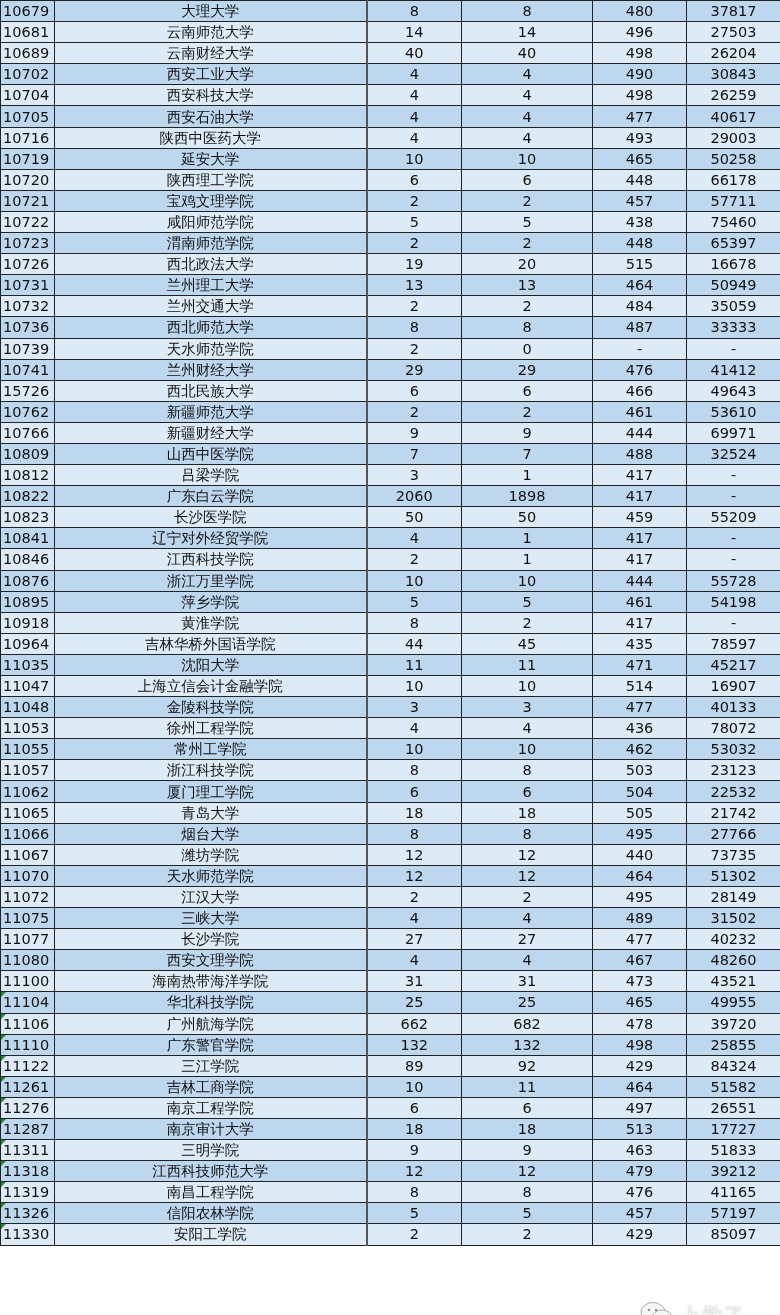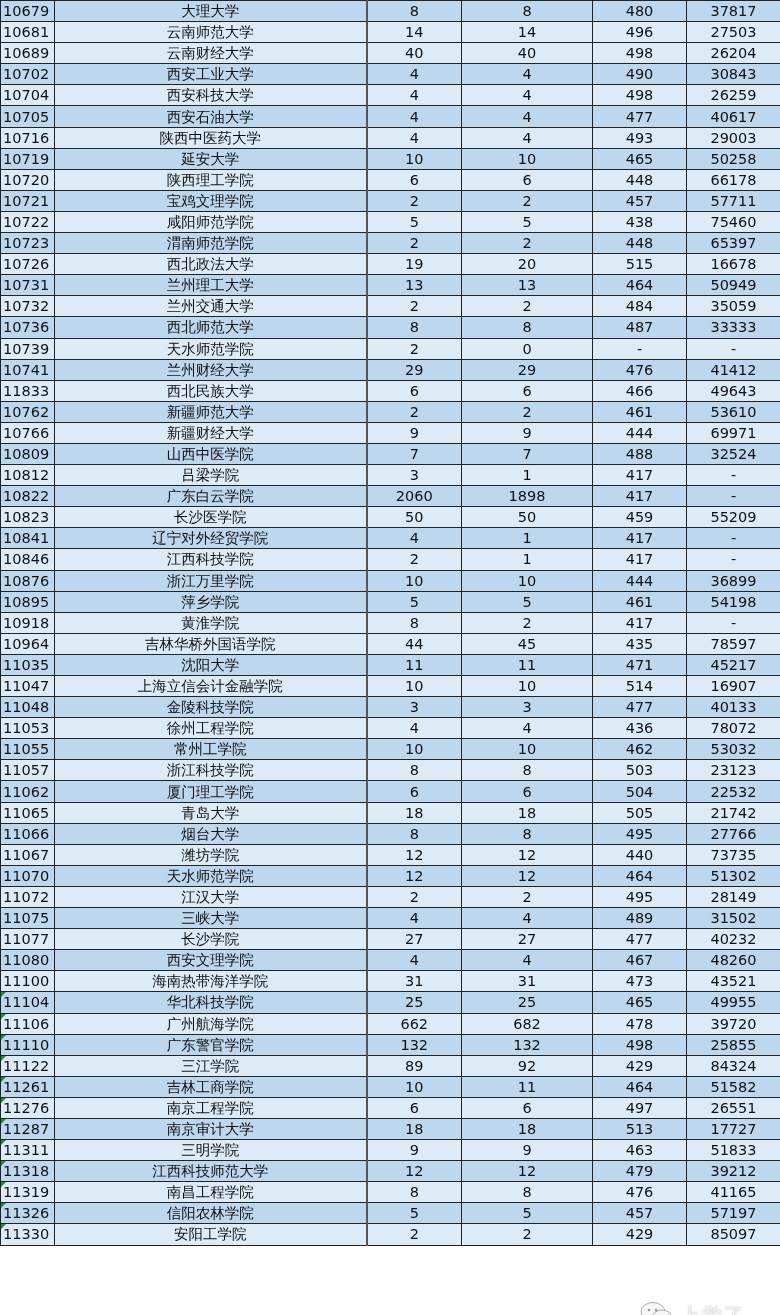--- a/index.html
+++ b/index.html
@@ -225,21 +225,21 @@
       </tr>
       <tr class="odd">
         <td class="code">10741</td>
         <td>兰州财经大学</td>
         <td class="sep-left">29</td>
         <td>29</td>
         <td>476</td>
         <td>41412</td>
       </tr>
       <tr class="even">
-        <td class="code">11833</td>
+        <td class="code">15726</td>
         <td>西北民族大学</td>
         <td class="sep-left">6</td>
         <td>6</td>
         <td>466</td>
         <td>49643</td>
       </tr>
       <tr class="odd">
         <td class="code">10762</td>
         <td>新疆师范大学</td>
         <td class="sep-left">2</td>
@@ -302,21 +302,21 @@
         <td>1</td>
         <td>417</td>
         <td>-</td>
       </tr>
       <tr class="odd">
         <td class="code">10876</td>
         <td>浙江万里学院</td>
         <td class="sep-left">10</td>
         <td>10</td>
         <td>444</td>
-        <td>36899</td>
+        <td>55728</td>
       </tr>
       <tr class="odd">
         <td class="code">10895</td>
         <td>萍乡学院</td>
         <td class="sep-left">5</td>
         <td>5</td>
         <td>461</td>
         <td>54198</td>
       </tr>
       <tr class="even">

